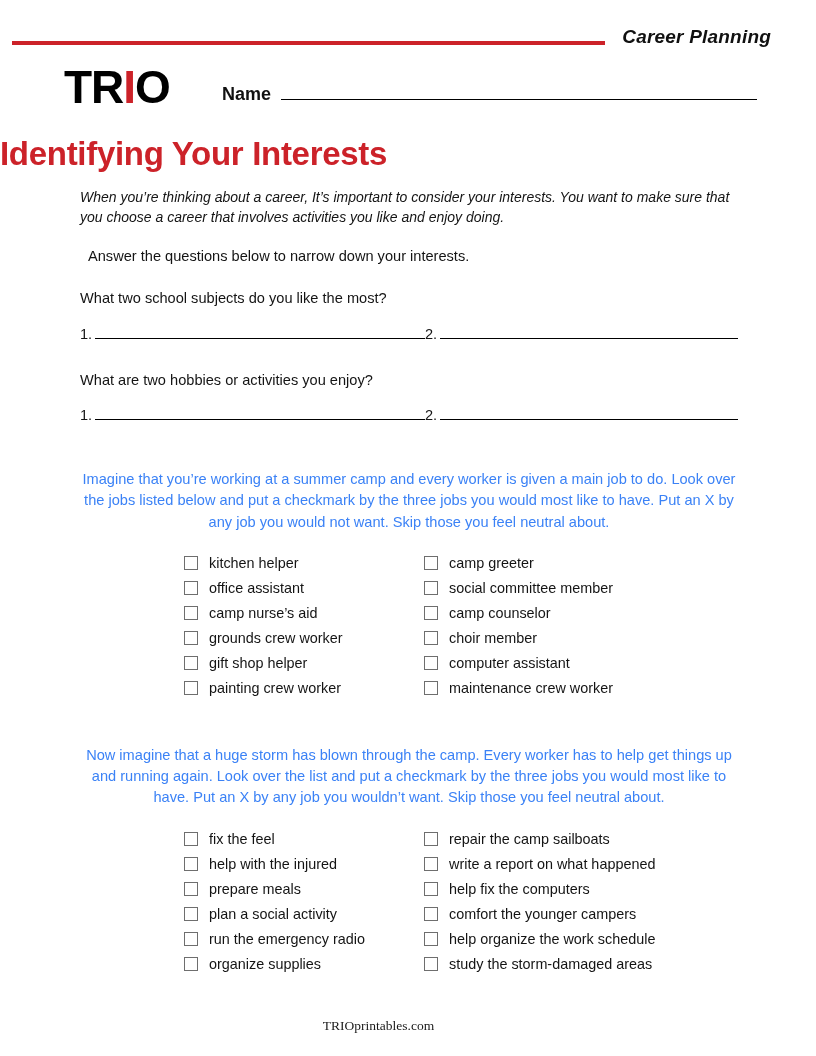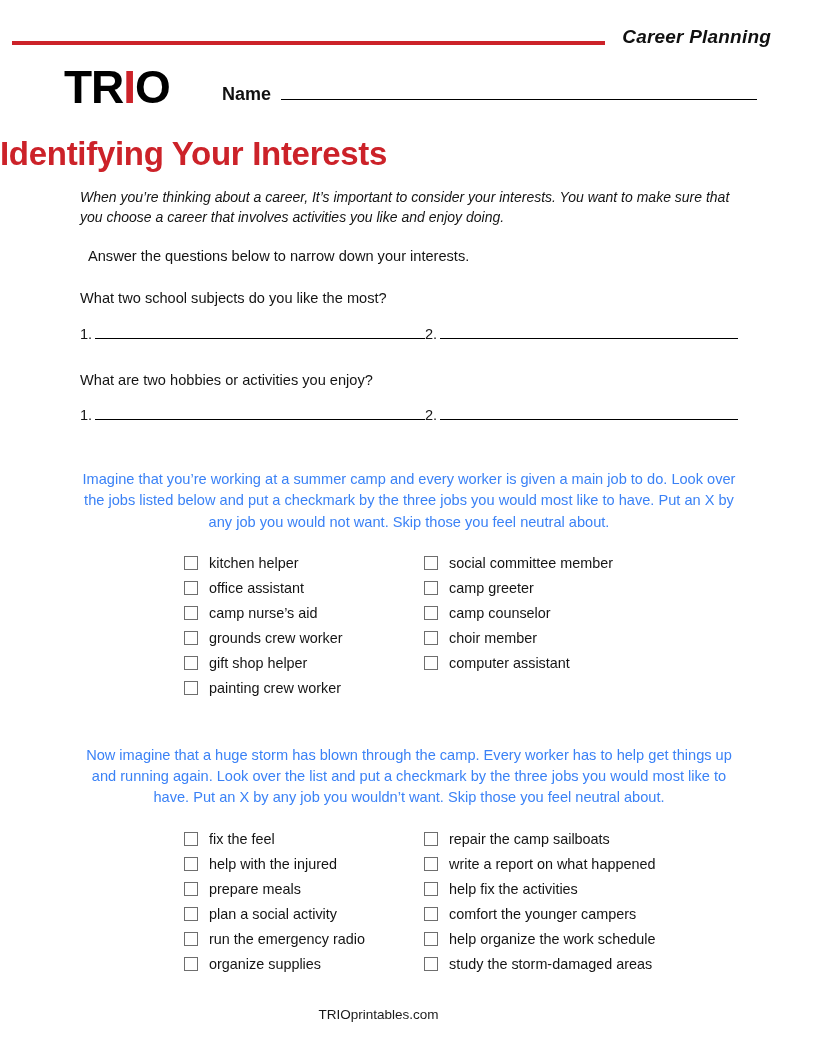--- a/index.html
+++ b/index.html
@@ -192,26 +192,27 @@
     line-height: 1;
     color: #141414;
     white-space: nowrap;
   }
 
   .section-gap { height: 44px; }
 
   
   .footer {
     position: absolute;
-    bottom: 34px;
+    bottom: 22px;
     left: 0;
     width: 757px;
     text-align: center;
     font-size: 13.5px;
     color: #1a1a1a;
+    font-family: Liberation Serif, serif;
   }
 </style>
 </head>
 <body>
 
 <div class="page">
 
   <div class="header-rule-row">
     <div class="header-rule"></div>
     <div class="header-kicker">Career Planning</div>
@@ -282,37 +283,41 @@
           <span class="check-label">gift shop helper</span>
         </div>
         <div class="check-item">
           <span class="checkbox"></span>
           <span class="check-label">painting crew worker</span>
         </div>
       </div>
       <div class="checklist-col right">
         <div class="check-item">
           <span class="checkbox"></span>
+          <span class="check-label">camp greeter</span>
+        </div>
+        <div class="check-item">
+          <span class="checkbox"></span>
           <span class="check-label">social committee member</span>
         </div>
         <div class="check-item">
           <span class="checkbox"></span>
-          <span class="check-label">camp greeter</span>
-        </div>
-        <div class="check-item">
-          <span class="checkbox"></span>
           <span class="check-label">camp counselor</span>
         </div>
         <div class="check-item">
           <span class="checkbox"></span>
           <span class="check-label">choir member</span>
         </div>
         <div class="check-item">
           <span class="checkbox"></span>
           <span class="check-label">computer assistant</span>
+        </div>
+        <div class="check-item">
+          <span class="checkbox"></span>
+          <span class="check-label">maintenance crew worker</span>
         </div>
       </div>
     </div>
 
     <div class="section-gap"></div>
 
     <p class="scenario">Now imagine that a huge storm has blown through the camp. Every worker has to help get things up and running again. Look over the list and put a checkmark by the three jobs you would most like to have. Put an X by any job you wouldn’t want. Skip those you feel neutral about.</p>
     <div class="checklist">
       <div class="checklist-col left">
         <div class="check-item">
@@ -344,21 +349,21 @@
         <div class="check-item">
           <span class="checkbox"></span>
           <span class="check-label">repair the camp sailboats</span>
         </div>
         <div class="check-item">
           <span class="checkbox"></span>
           <span class="check-label">write a report on what happened</span>
         </div>
         <div class="check-item">
           <span class="checkbox"></span>
-          <span class="check-label">help fix the activities</span>
+          <span class="check-label">help fix the computers</span>
         </div>
         <div class="check-item">
           <span class="checkbox"></span>
           <span class="check-label">comfort the younger campers</span>
         </div>
         <div class="check-item">
           <span class="checkbox"></span>
           <span class="check-label">help organize the work schedule</span>
         </div>
         <div class="check-item">

